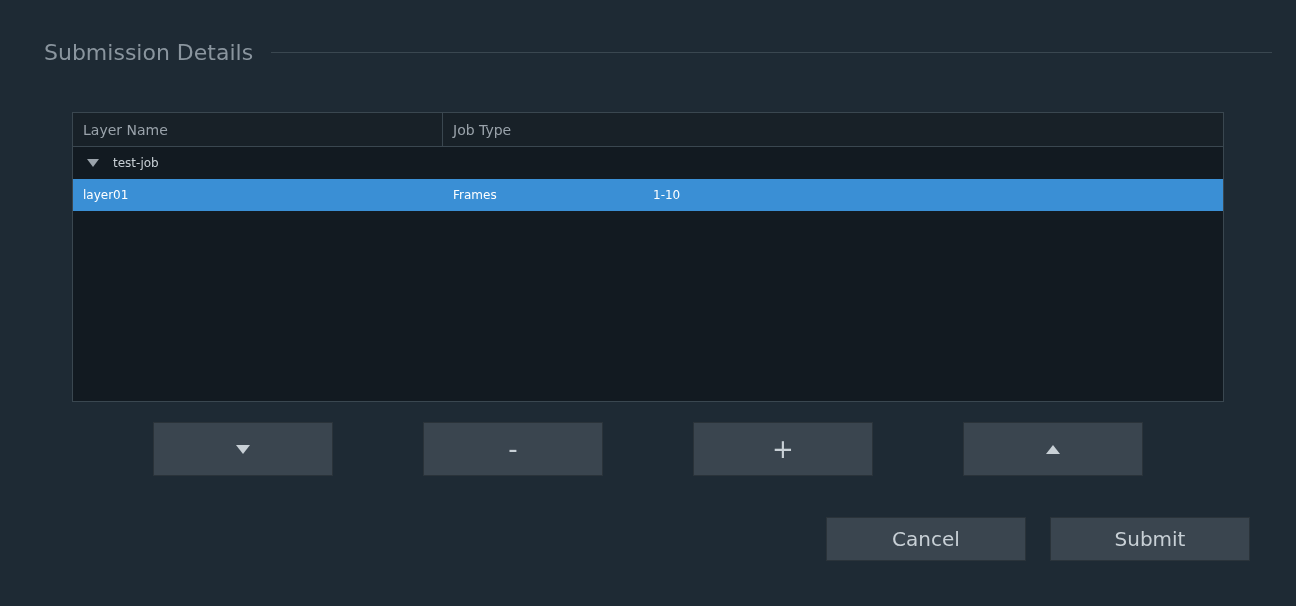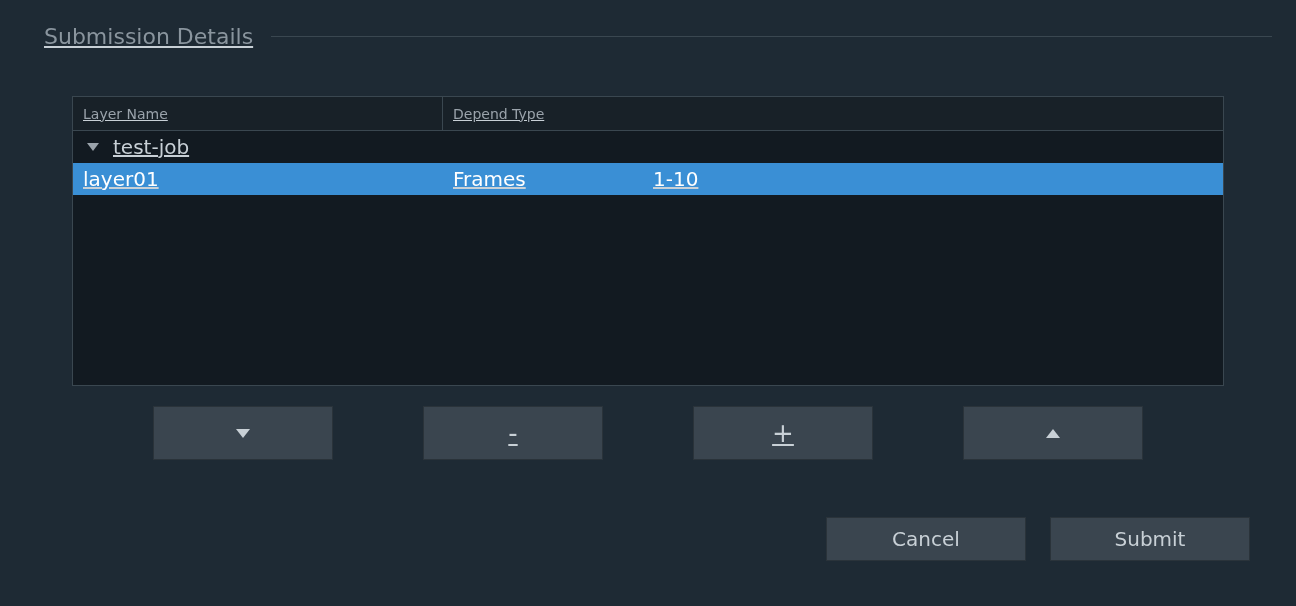--- a/index.html
+++ b/index.html
@@ -16,22 +16,21 @@
     --btn-border:  #2a333a;
   }
   html,body{margin:0;padding:0;width:1296px;height:606px;background:var(--bg);
     font-family:"DejaVu Sans","Segoe UI",Arial,sans-serif;font-size:20px;color:var(--fg);
     overflow:hidden;}
   *{box-sizing:border-box;}
 
   
   .section{
     position:relative;
-    margin:20px 24px 0 24px;
-    text-decoration:underline;
+    margin:36px 24px 0 24px;
   }
   .section-header{
     display:flex;align-items:center;
     height:32px;
   }
   .section-title{
     color:var(--fg-muted);
     font-size:22px;
     padding:0 8px;
     background:var(--bg);
@@ -80,21 +79,21 @@
 
   .tbody{
     flex:1;
     overflow:hidden;
   }
   .trow{
     display:flex;
     height:32px;
     align-items:center;
     color:var(--fg);
-    font-size:20px;
+    font-size:12px;
   }
   .trow.selected{background:var(--sel);color:var(--sel-fg);}
   .td{padding:0 10px;height:100%;display:flex;align-items:center;}
   .td.col-name{gap:8px;}
   .indent0{padding-left:14px;}
   .indent1{}
 
   .tree-tri{
     display:inline-block;
     width:0;height:0;
@@ -157,21 +156,21 @@
 <div class="section">
   <div class="section-header">
     <span class="section-title">Submission Details</span>
     <div class="section-line"></div>
   </div>
 
   <div class="table-wrap">
     <div class="table">
       <div class="thead">
         <div class="th col-name">Layer Name</div>
-        <div class="th col-dep">Depend Type</div>
+        <div class="th col-type">Job Type</div>
       </div>
 
       <div class="tbody">
 
         <div class="trow">
           <div class="td col-name indent0">
             <span class="tree-tri"></span>
             <span>test-job</span>
           </div>
           <div class="td col-type"></div>

